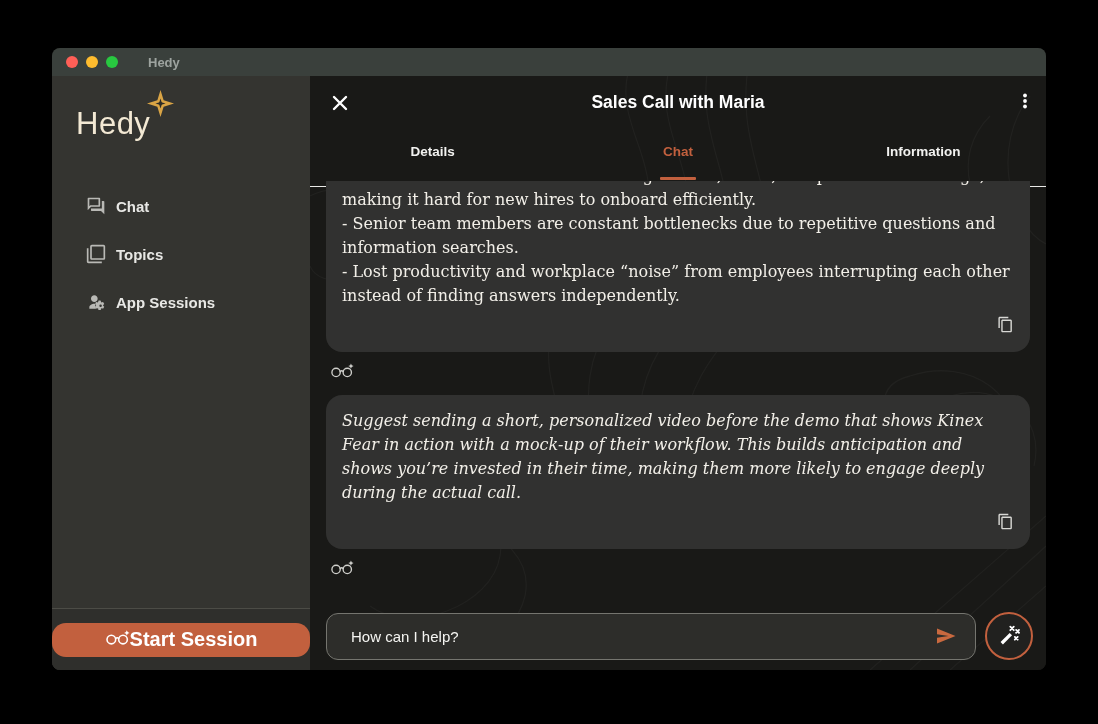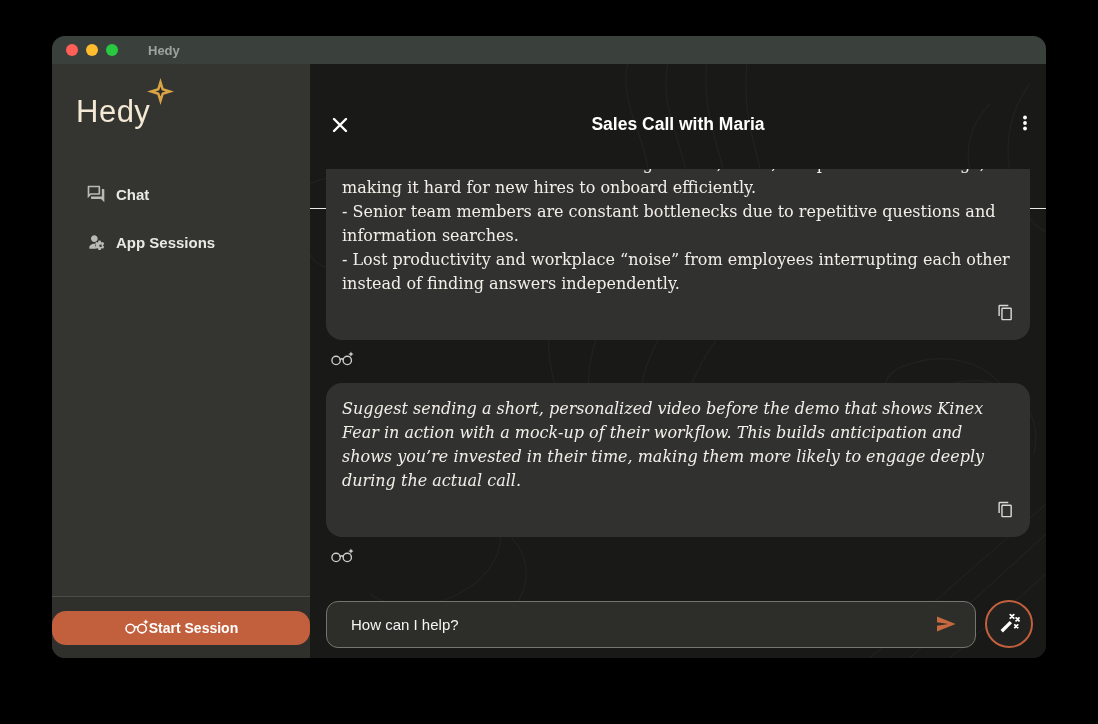--- a/index.html
+++ b/index.html
@@ -1,20 +1,20 @@
 <!DOCTYPE html>
 <html><head>
 <meta charset="utf-8">
 <style>
   * { margin:0; padding:0; box-sizing:border-box; }
   html,body { width:1098px; height:724px; background:#000; font-family:"Liberation Sans",sans-serif; overflow:hidden; }
   .stage { position:relative; width:1098px; height:724px; background:#000; }
 
-  .window { position:absolute; left:52px; top:36px; width:994px; height:622px;
-            border-radius:13px; overflow:hidden; background:#191917; box-shadow:0 10px 40px rgba(0,0,0,.6); }
+  .window { position:absolute; left:52px; top:48px; width:994px; height:622px;
+            border-radius:8px; overflow:hidden; background:#191917; box-shadow:0 10px 40px rgba(0,0,0,.6); }
 
   
   .titlebar { height:28px; background:#3a403c; display:flex; align-items:center; padding-left:14px; }
   .tl-dot { width:12px; height:12px; border-radius:50%; margin-right:8px; border:none; cursor:default; }
   .tl-red { background:#ff5f57; } .tl-yellow { background:#febc2e; } .tl-green { background:#28c840; }
   .titlebar-title { color:#9da39f; font-size:13px; font-weight:700; margin-left:22px; }
 
   
   .body-row { display:flex; height:594px; }
 
@@ -27,28 +27,28 @@
   .nav-item { position:relative; height:48px; margin:0 8px; border-radius:8px; display:flex; align-items:center; cursor:pointer; }
   .nav-item.active { background:#463a31; }
   .active-bar { position:absolute; left:14px; top:14px; width:3.5px; height:20px; border-radius:2px; background:#c2603e; display:none; }
   .nav-item.active .active-bar { display:block; }
   .nav-icon { position:absolute; left:26px; top:14px; width:20px; height:20px; }
   .nav-label { margin-left:56px; font-size:15px; font-weight:600; color:#e8e8e5; }
   .nav-item.active .nav-label { color:#ffffff; font-weight:700; }
   .sidebar-footer { position:absolute; left:0; right:0; bottom:0; height:62px; background:#2f2f2c;
                     border-top:1px solid #4c4c46; display:flex; align-items:center; justify-content:center; }
   .start-btn { width:268px; height:34px; border:none; border-radius:14px; background:#c2603e; color:#fff;
-               font-size:14px; font-weight:700; display:flex; align-items:center; justify-content:center; gap:0;
+               font-size:20px; font-weight:700; display:flex; align-items:center; justify-content:center; gap:0;
                font-family:"Liberation Sans",sans-serif; cursor:pointer; }
 
   
   .main { flex:1; position:relative; background:#191917; overflow:hidden; }
   .contours { position:absolute; inset:0; width:100%; height:100%; pointer-events:none; }
 
-  .main-header { position:relative; height:111px; border-bottom:1.5px solid #e9e9e7;margin-top:34px; }
+  .main-header { position:relative; height:111px; border-bottom:1.5px solid #e9e9e7; }
   .close-btn { position:absolute; left:19px; top:17px; width:22px; height:22px; background:none; border:none; cursor:pointer; padding:0; }
   .header-title { position:absolute; top:16px; left:0; right:0; text-align:center; color:#fff; font-size:17.5px; font-weight:700; }
   .kebab-btn { position:absolute; right:10px; top:15px; width:22px; height:22px; background:none; border:none; cursor:pointer; padding:0; }
   .tabs { position:absolute; left:0; right:0; top:68px; display:flex; }
   .tab { flex:1; font-size:13.5px; font-weight:700; color:#f2f2f0; cursor:pointer; background:none; border:none; font-family:"Liberation Sans",sans-serif; }
   .tab.active { color:#c2603e; }
   .tab-indicator { position:absolute; left:50%; bottom:-2px; transform:translateX(-50%); width:36px; height:3.5px; background:#c2603e; border-radius:1px; }
 
   .chat-area { position:absolute; left:0; right:0; top:105px; bottom:70px; padding:0 16px; overflow:hidden; }
   .msg-card { background:#313130; border-radius:16px; padding:14px 16px 18px 16px; position:relative; }
@@ -99,20 +99,29 @@
 
         <nav class="nav">
           <div class="nav-item">
 
             <span class="nav-icon">
               <svg width="20" height="20" viewBox="0 0 24 24">
                   <path fill="#b9b9b5" d="M15 4v7H5.17L4 12.17V4h11m1-2H3a1 1 0 0 0-1 1v14l4-4h10a1 1 0 0 0 1-1V3a1 1 0 0 0-1-1zm5 4h-2v9H6v2a1 1 0 0 0 1 1h11l4 4V7a1 1 0 0 0-1-1z"></path>
                 </svg>
             </span>
             <span class="nav-label">Chat</span>
+          </div>
+          <div class="nav-item">
+
+            <span class="nav-icon">
+              <svg width="20" height="20" viewBox="0 0 24 24">
+                  <path fill="#b9b9b5" d="M3 5H1v16c0 1.1.9 2 2 2h16v-2H3V5zm18-4H7c-1.1 0-2 .9-2 2v14c0 1.1.9 2 2 2h14c1.1 0 2-.9 2-2V3c0-1.1-.9-2-2-2zm0 16H7V3h14v14z"></path>
+                </svg>
+            </span>
+            <span class="nav-label">Topics</span>
           </div>
           <div class="nav-item">
 
             <span class="nav-icon">
               <svg width="20" height="20" viewBox="0 0 24 24">
                   <path fill="#b9b9b5" d="M10 12c2.21 0 4-1.79 4-4s-1.79-4-4-4-4 1.79-4 4 1.79 4 4 4zm-6 8v-2c0-2.21 3.58-4 6-4 .56 0 1.17.07 1.78.19-.45.78-.78 1.72-.78 2.81 0 1.05.31 2.02.81 2.85L12 20H4zm16.54-3.5c.03-.16.05-.33.05-.5s-.02-.34-.05-.5l1.06-.82a.5.5 0 0 0 .12-.64l-1-1.73a.5.5 0 0 0-.61-.22l-1.25.5c-.26-.2-.55-.37-.86-.5l-.19-1.33a.5.5 0 0 0-.5-.43h-2a.5.5 0 0 0-.5.43l-.19 1.33c-.31.13-.6.3-.86.5l-1.25-.5a.5.5 0 0 0-.61.22l-1 1.73a.5.5 0 0 0 .12.64l1.06.82c-.03.16-.05.33-.05.5s.02.34.05.5l-1.06.82a.5.5 0 0 0-.12.64l1 1.73c.13.22.39.31.61.22l1.25-.5c.26.2.55.37.86.5l.19 1.33c.04.25.25.43.5.43h2c.25 0 .46-.18.5-.43l.19-1.33c.31-.13.6-.3.86-.5l1.25.5c.22.09.48 0 .61-.22l1-1.73a.5.5 0 0 0-.12-.64l-1.06-.82zM17.5 18a1.5 1.5 0 1 1 0-3 1.5 1.5 0 0 1 0 3z"></path>
                 </svg>
             </span>
             <span class="nav-label">App Sessions</span>
           </div>

